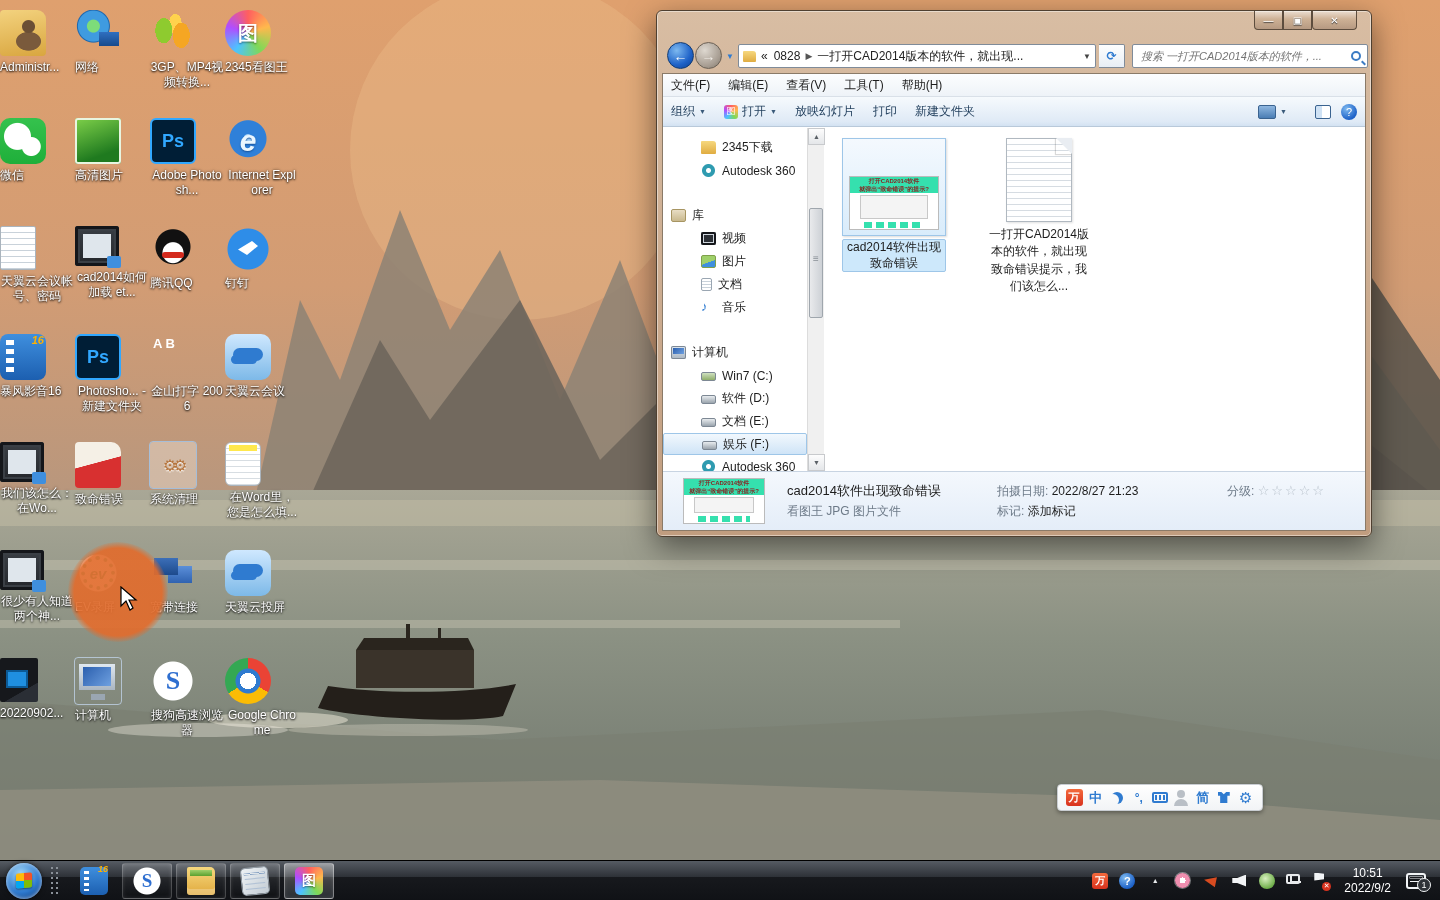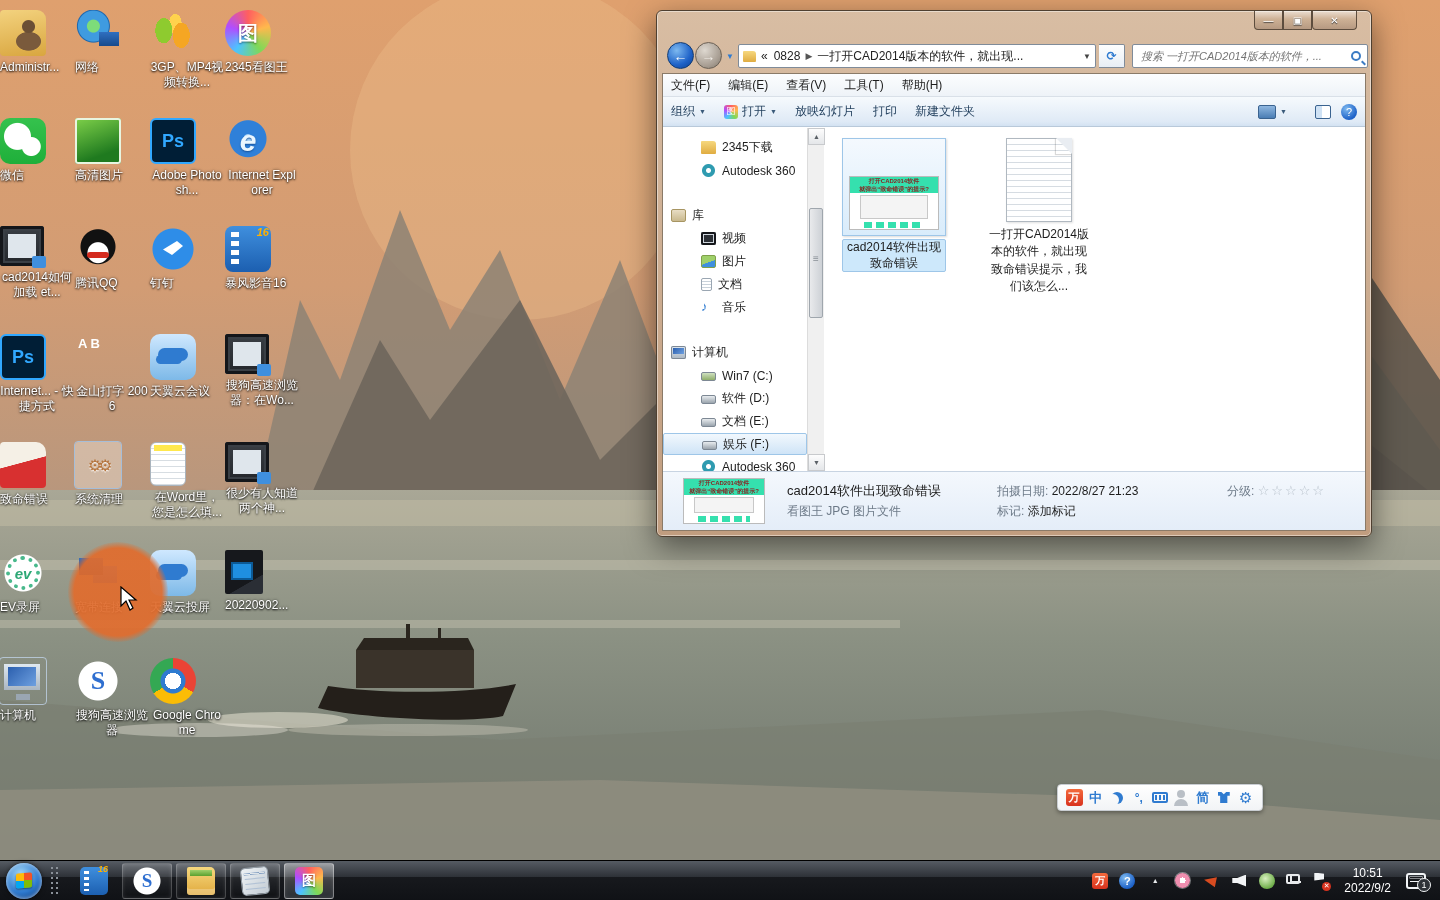--- a/index.html
+++ b/index.html
@@ -350,20 +350,24 @@
       <div class="dcell ic-ps">
         <div class="dico"></div>
         <div class="dlabel">Adobe Photosh...</div>
       </div>
 
       <div class="dcell ic-ie">
         <div class="dico"></div>
         <div class="dlabel">Internet Explorer</div>
       </div>
 
+      <div class="dcell ic-textdoc">
+        <div class="dico"></div>
+        <div class="dlabel">天翼云会议帐号、密码</div>
+      </div>
 
       <div class="dcell ic-vfile">
         <div class="dico"></div>
         <div class="dlabel">cad2014如何加载 et...</div>
       </div>
 
 
       <div class="dcell ic-qq">
         <div class="dico"></div>
         <div class="dlabel">腾讯QQ</div>
@@ -374,36 +378,36 @@
         <div class="dlabel">钉钉</div>
       </div>
 
       <div class="dcell ic-baofeng">
         <div class="dico"></div>
         <div class="dlabel">暴风影音16</div>
       </div>
 
       <div class="dcell ic-ps">
         <div class="dico"></div>
-        <div class="dlabel">Internet... - 快捷方式</div>
+        <div class="dlabel">Photosho... - 新建文件夹</div>
       </div>
 
       <div class="dcell ic-typing">
         <div class="dico"></div>
         <div class="dlabel">金山打字 2006</div>
       </div>
 
       <div class="dcell ic-cloud">
         <div class="dico"></div>
         <div class="dlabel">天翼云会议</div>
       </div>
 
       <div class="dcell ic-vfile">
         <div class="dico"></div>
-        <div class="dlabel">搜狗高速浏览器：在Wo...</div>
+        <div class="dlabel">我们该怎么：在Wo...</div>
       </div>
 
       <div class="dcell ic-appfolder">
         <div class="dico"></div>
         <div class="dlabel">致命错误</div>
       </div>
 
       <div class="dcell ic-sysclean sel">
         <div class="dico"></div>
         <div class="dlabel">系统清理</div>

